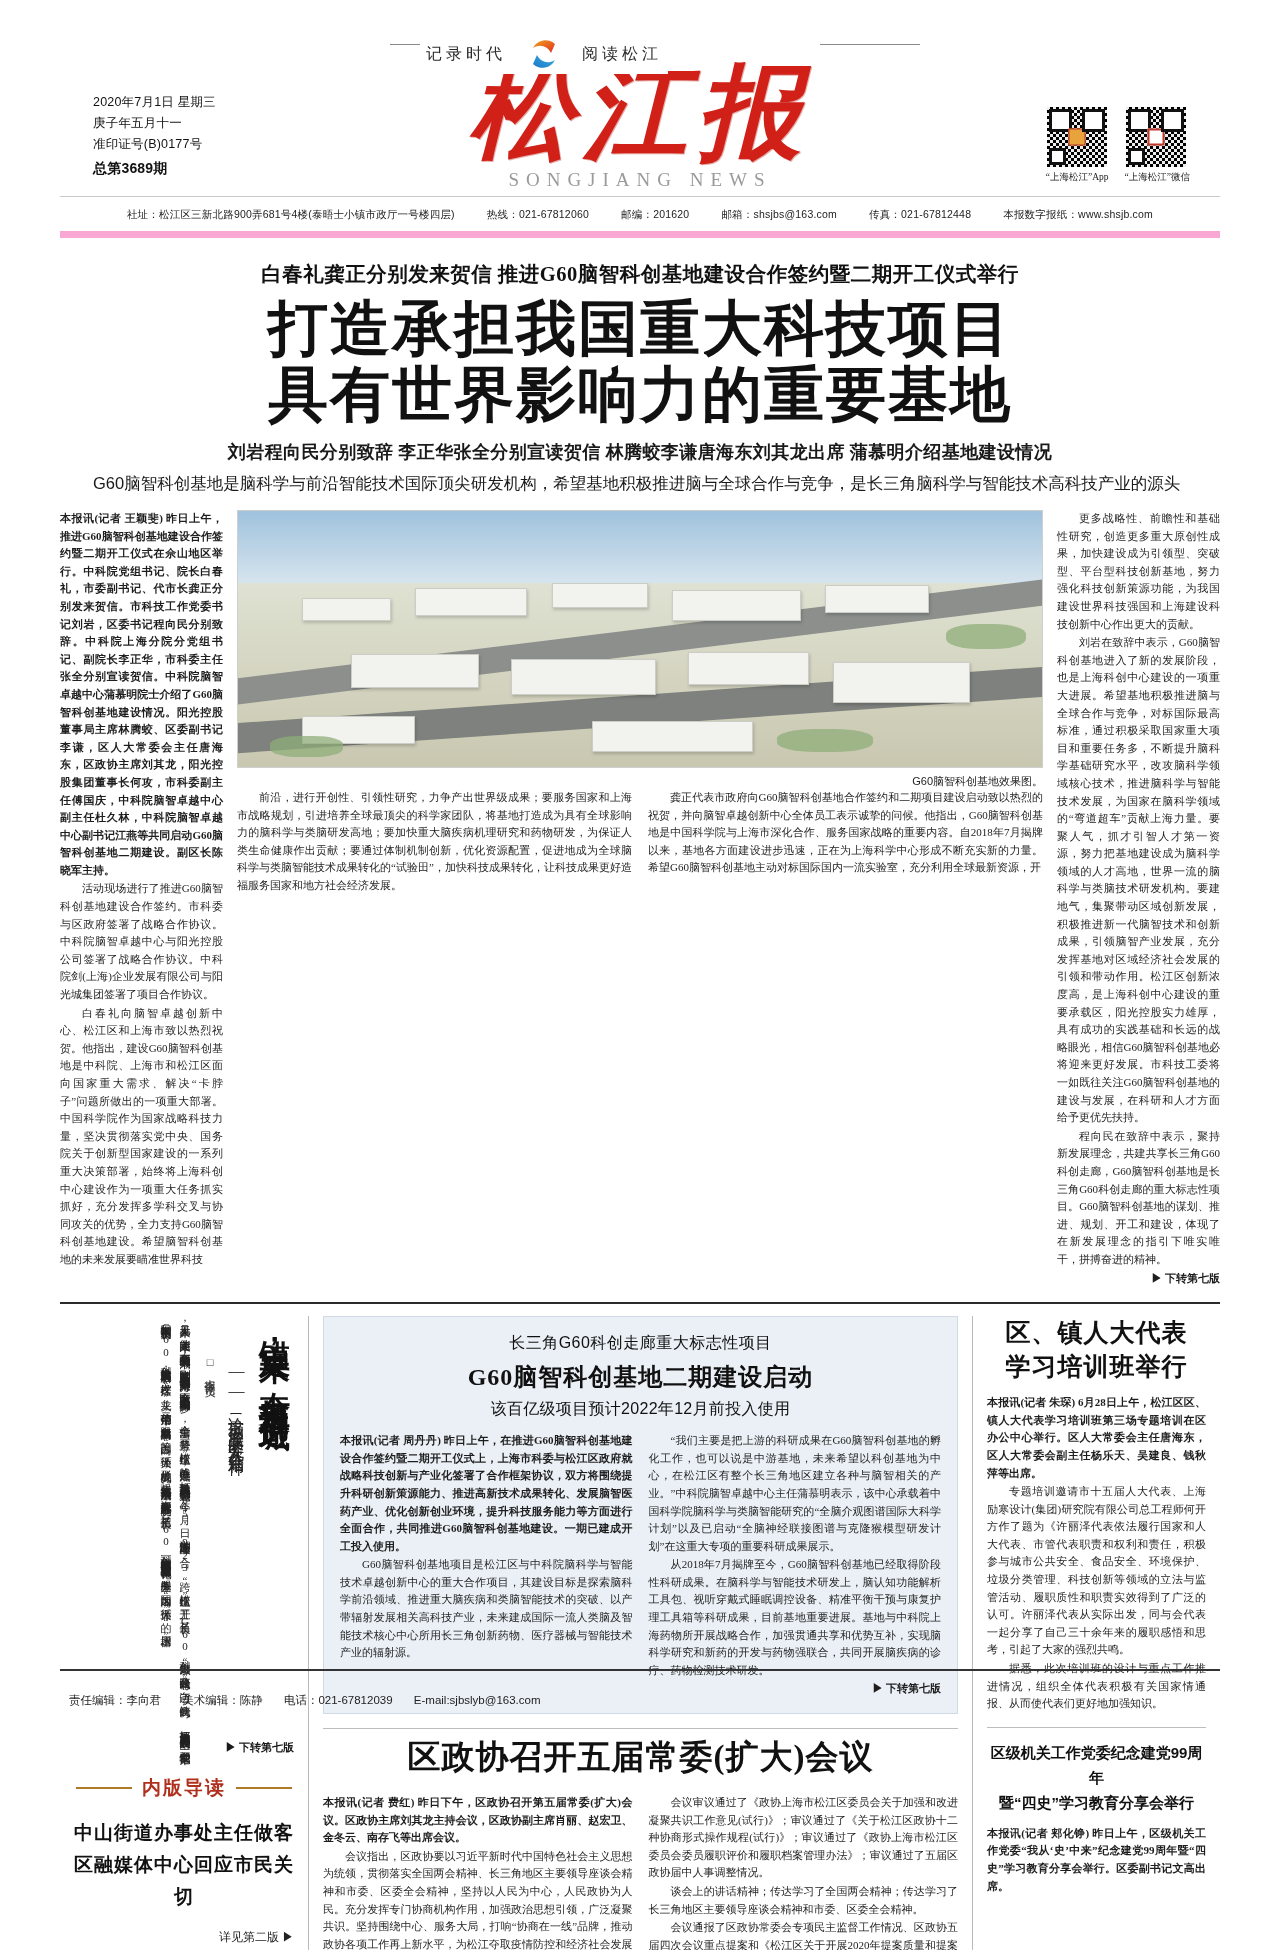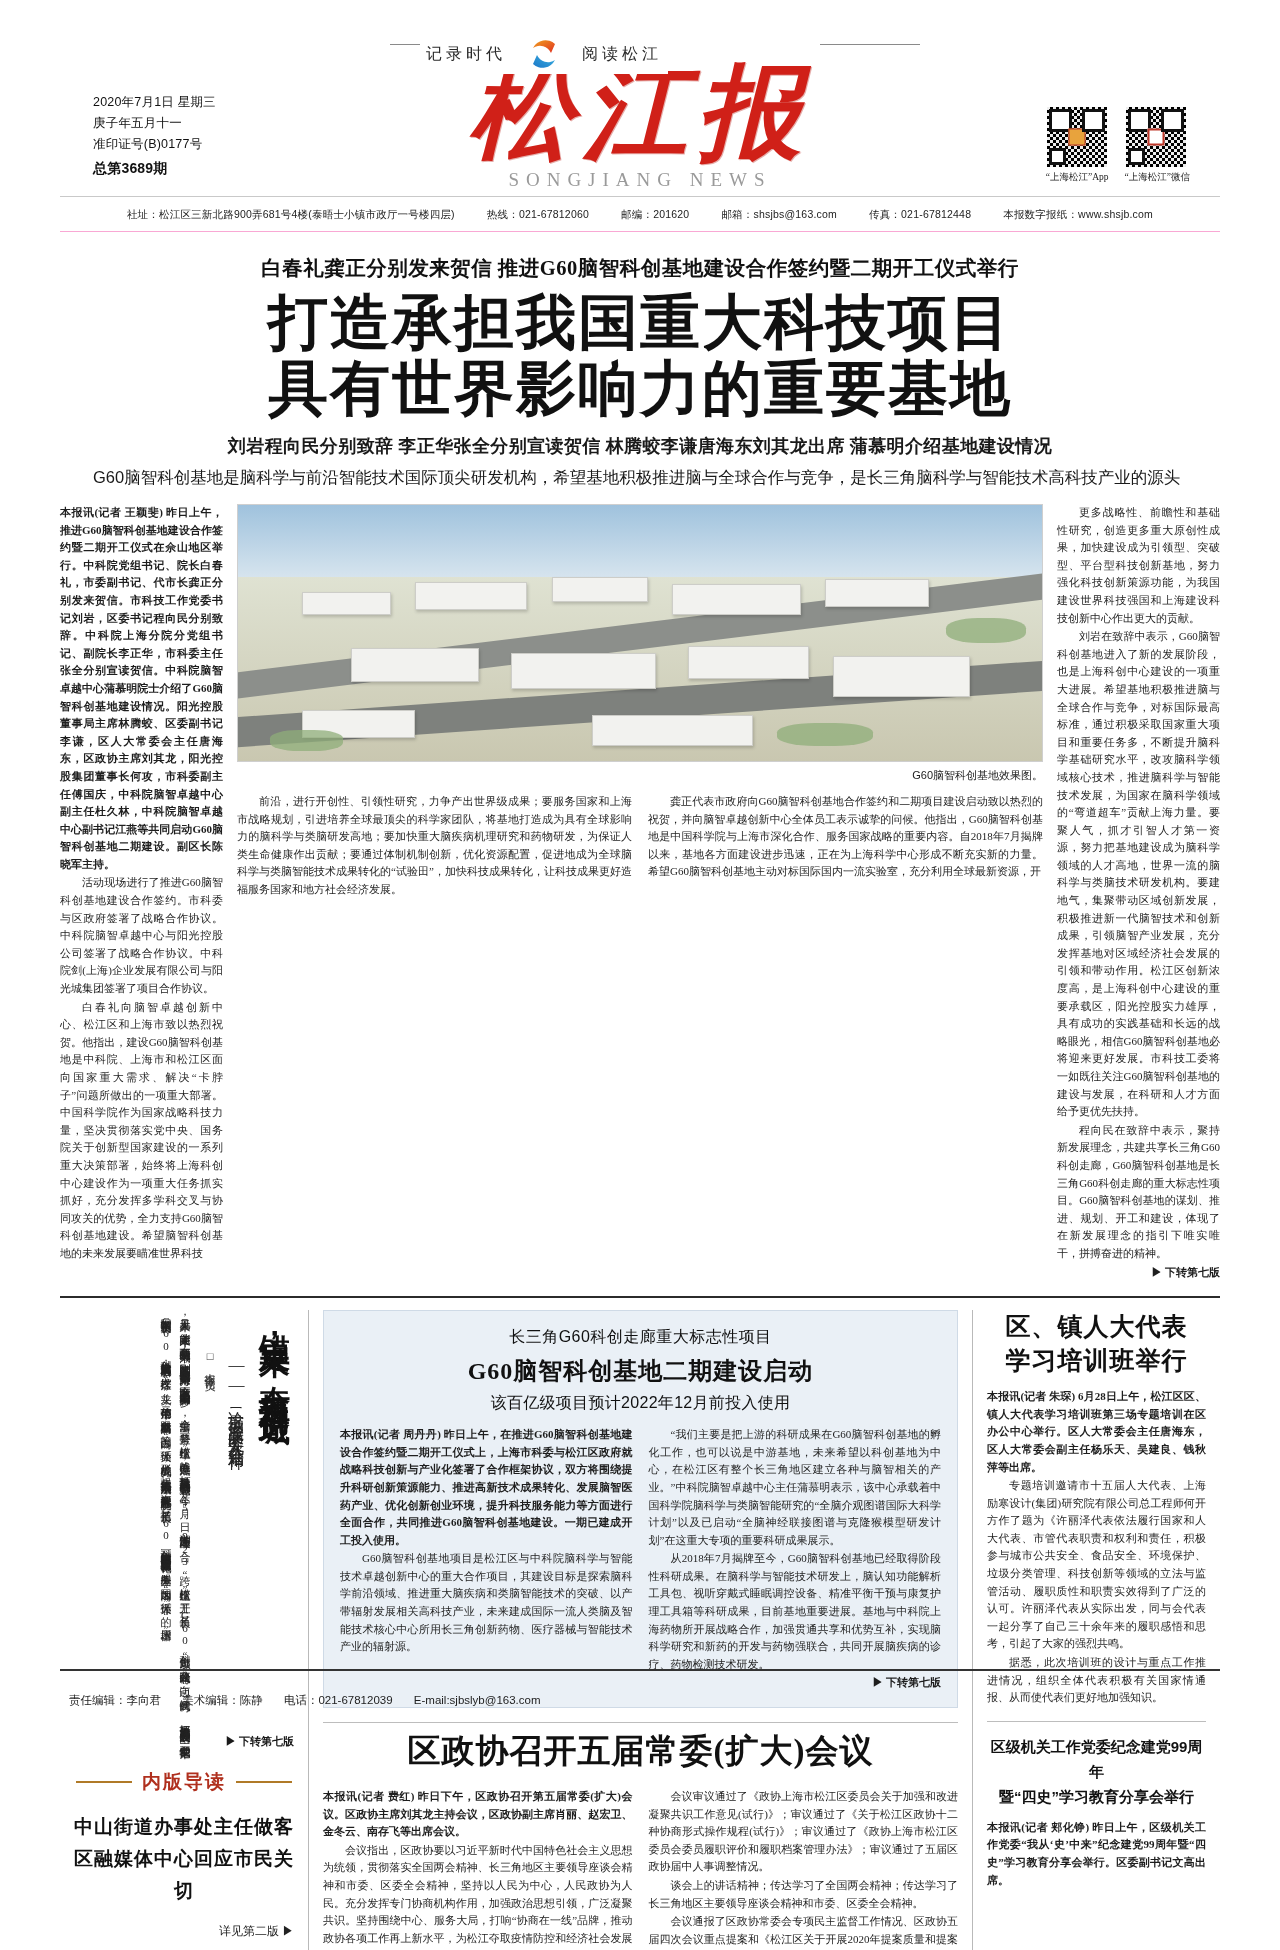--- a/index.html
+++ b/index.html
@@ -82,21 +82,21 @@
   }
   .qr-center.red { background:#fff; border:2px solid #c0392b; }
   .qr-cap {
     font-family:"Liberation Serif", serif;
     font-size:9.5px; color:#222; margin-top:3px; white-space:nowrap;
   }
 
   
   .infobar {
     border-top: 1px solid #c9c9c9;
-    border-bottom: 1px solid #f9a8d4;
+    border-bottom: 7px solid #f9a8d4;
     padding: 7px 0 9px;
     text-align: center;
   }
   .infobar span {
     font-family: "Liberation Sans", sans-serif;
     font-size: 10.5px; color: #222; margin: 0 14px; letter-spacing: .2px;
   }
 
   
   .lead { padding-top: 22px; }
@@ -164,21 +164,21 @@
     background:#7e817d; transform:rotate(-4deg);
   }
   .bldg { position:absolute; background:#f2f2ef; border:1px solid #cdcdc8; box-shadow:1px 2px 3px rgba(0,0,0,.18); }
   .green { position:absolute; background:#8fae7a; border-radius:40%; opacity:.75; }
   .photo-cap {
     text-align: right; padding-top: 6px;
     font-family:"Liberation Sans", sans-serif; font-size: 11px; color:#222;
   }
   .lead-sub {
     display: grid; grid-template-columns: 1fr 1fr; gap: 16px;
-    margin-top: 10px;
+    margin-top: 0;
   }
 
   
   .hr-heavy { border-top: 2px solid #2b2b2b; margin: 14px 0 0; }
   .hr-thin  { border-top: 1px solid #bdbdbd; }
 
   
   .lower {
     display: grid;
     grid-template-columns: 248px 1fr 248px;

